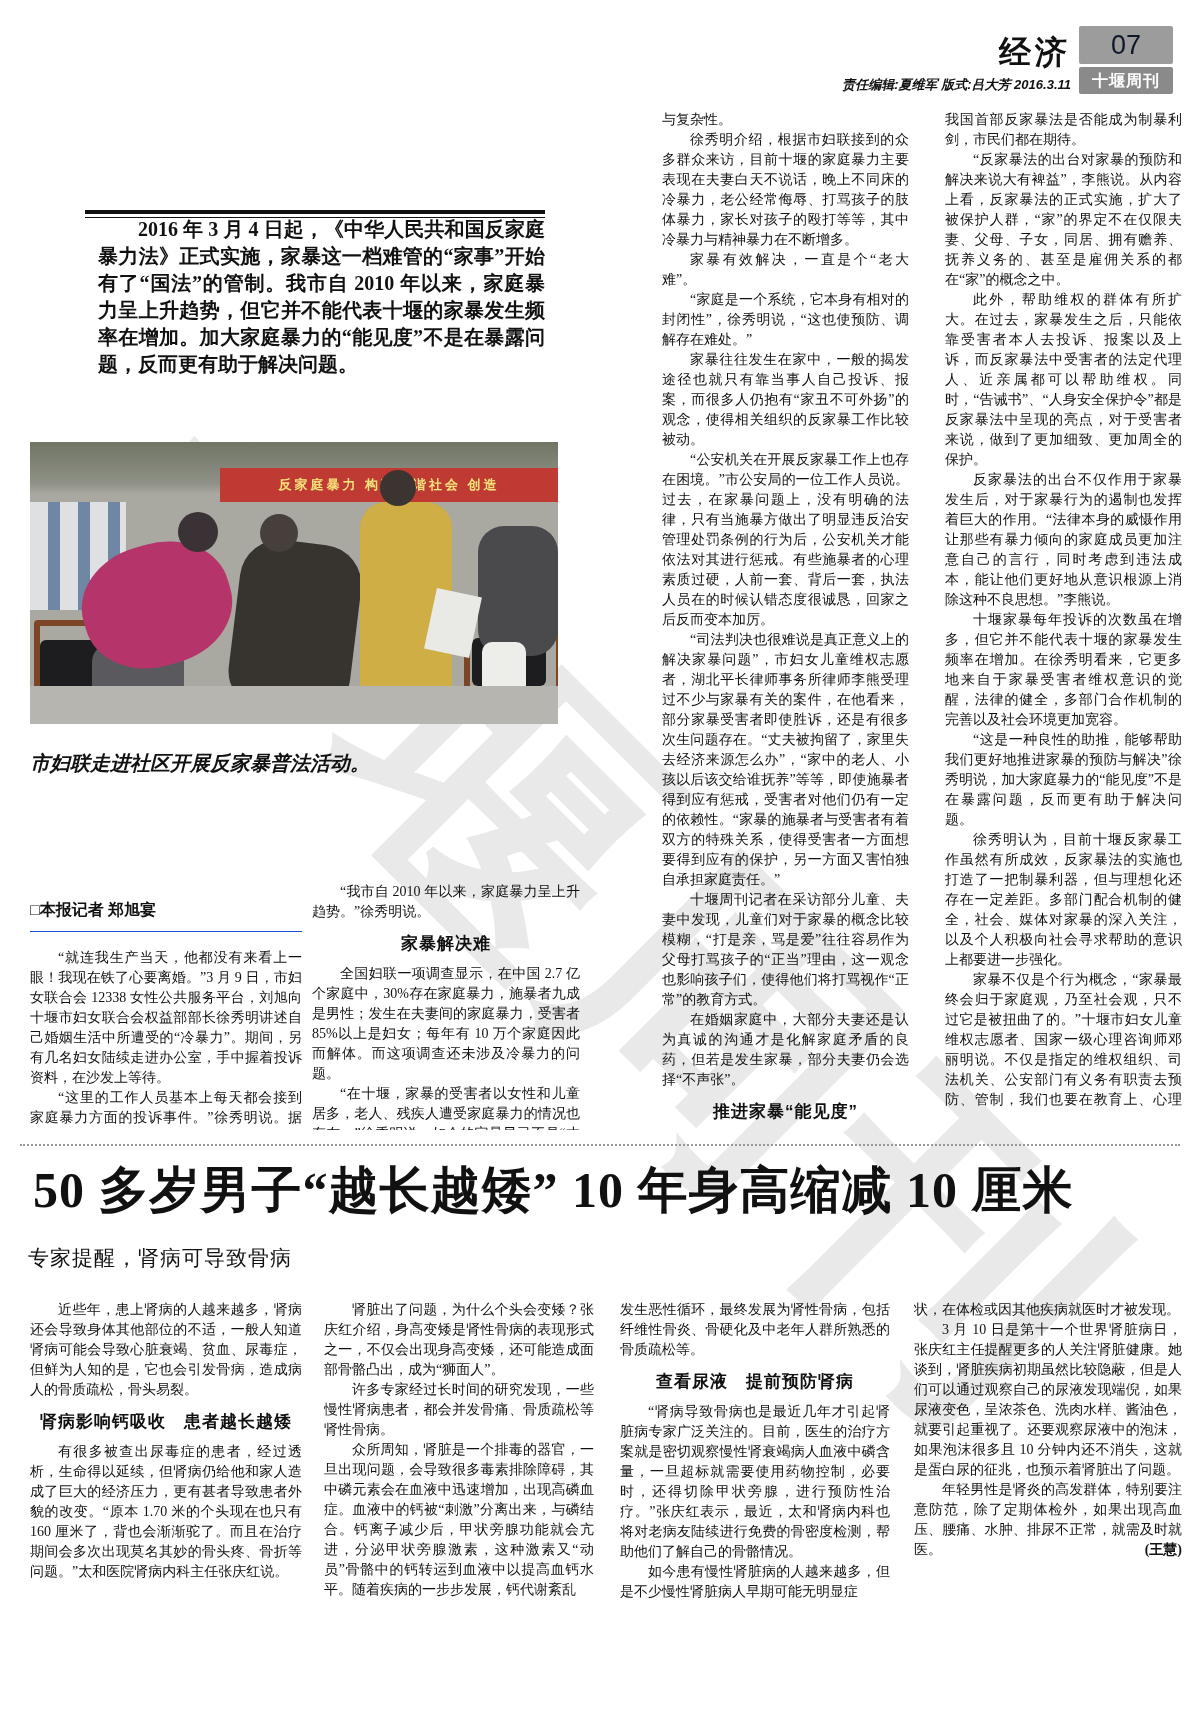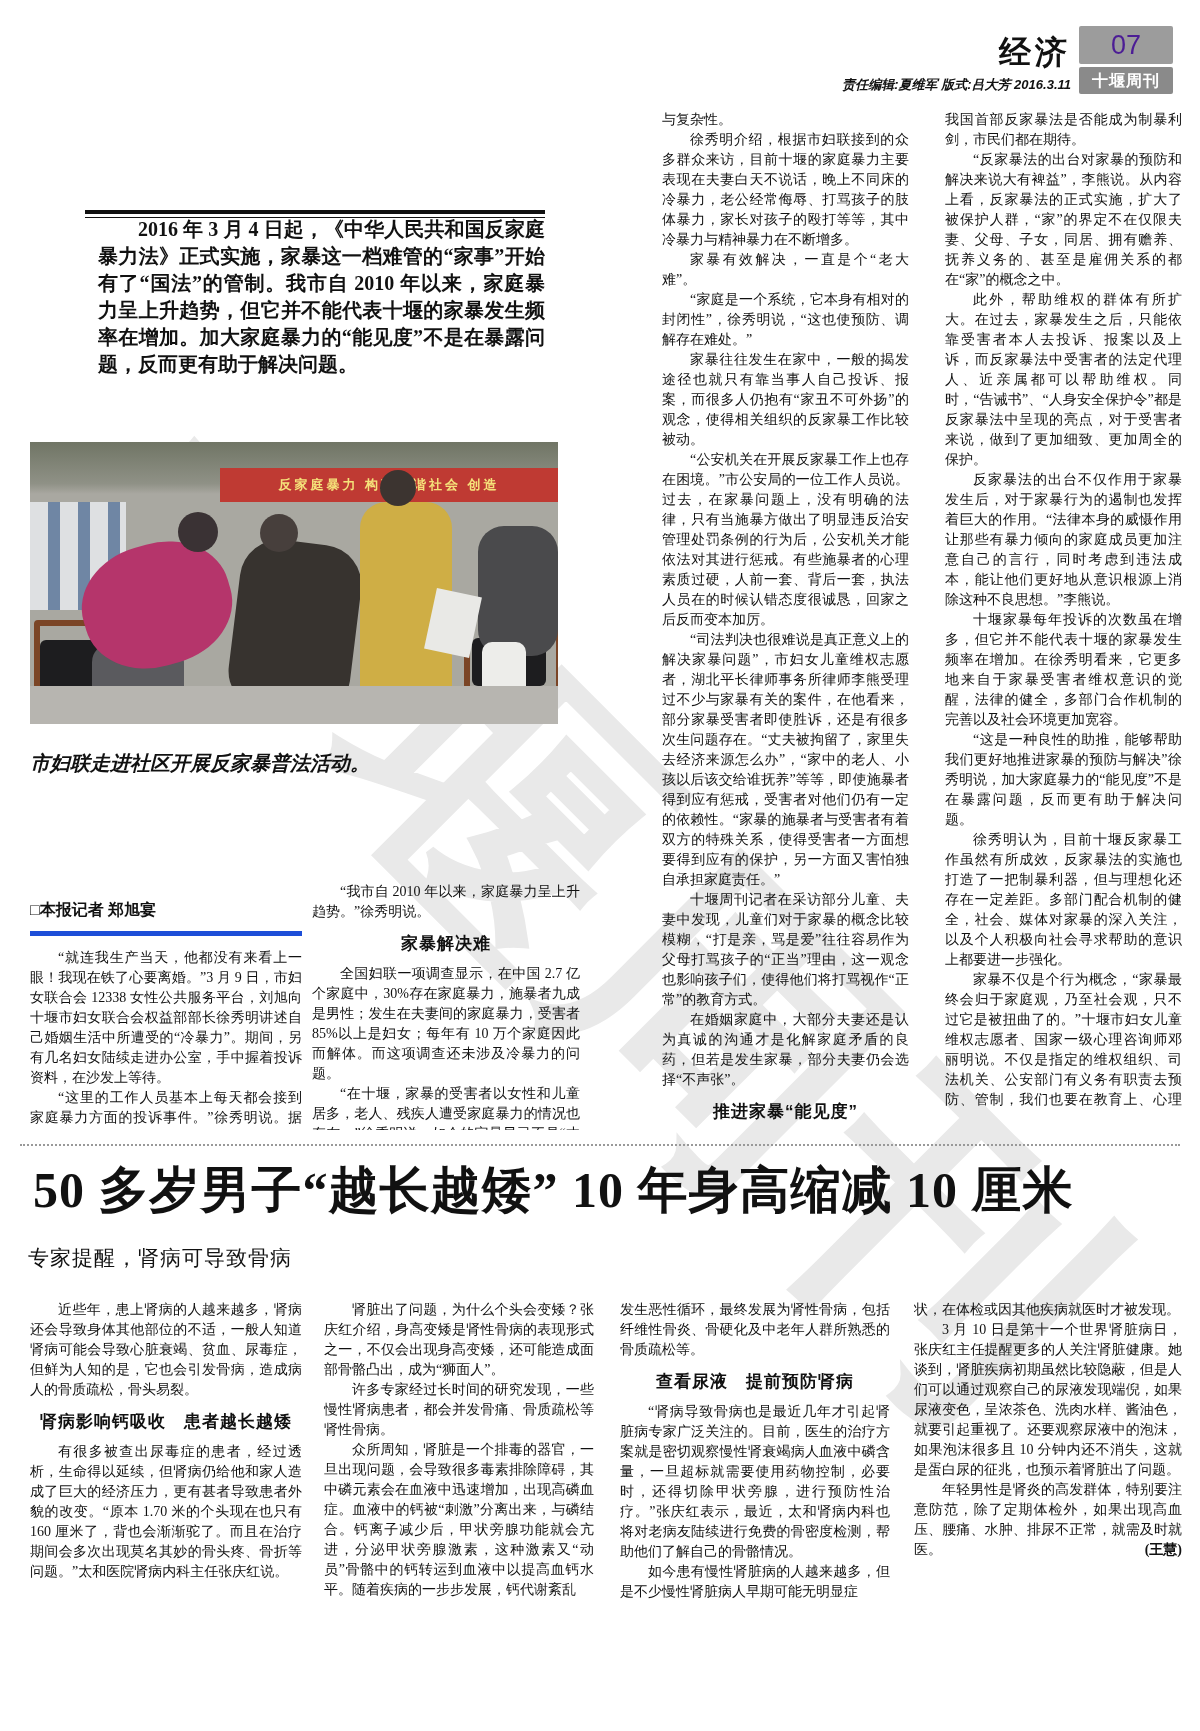--- a/index.html
+++ b/index.html
@@ -11,36 +11,36 @@
              transform-origin:0 0;font-size:300px;font-weight:bold;line-height:1;
              letter-spacing:18px;color:#e9e9e9;white-space:nowrap;
              font-family:"Liberation Serif","DejaVu Serif",serif;}
   
   .hdr{position:absolute;top:26px;right:27px;z-index:2;display:flex;align-items:flex-end;gap:8px;}
   .hdr-left{text-align:right;}
   .hdr-section{font-size:32px;font-weight:bold;letter-spacing:4px;line-height:1;margin-bottom:8px;}
   .hdr-editor{font-size:13px;font-weight:bold;font-style:italic;
               font-family:"Liberation Sans","DejaVu Sans",sans-serif;white-space:nowrap;}
   .hdr-boxes{width:94px;}
-  .hdr-num{background:#9c9c9c;color:#4c1d95;text-align:center;font-size:27px;line-height:38px;
+  .hdr-num{background:#9c9c9c;color:#0f172a;text-align:center;font-size:27px;line-height:38px;
            height:38px;border-radius:2px;font-family:"Liberation Sans","DejaVu Sans",sans-serif;}
   .hdr-mast{background:#8a8a8a;color:#fff;text-align:center;font-size:16px;font-weight:bold;
             line-height:27px;height:27px;margin-top:3px;border-radius:2px;letter-spacing:1px;
             font-family:"Liberation Sans","DejaVu Sans",sans-serif;}
   
   .a1-title{left:85px;top:96px;font-size:46px;font-weight:bold;letter-spacing:3px;line-height:1.2;}
   .a1-rule{left:85px;top:198px;width:460px;height:3px;border-top:4px solid #111;border-bottom:1px solid #111;}
   .a1-lead{left:98px;top:216px;width:447px;font-size:20px;font-weight:bold;line-height:27px;
            text-align:justify;text-indent:2em;}
   .photo{left:30px;top:430px;width:528px;height:282px;overflow:hidden;background:#a9a8a1;}
   .ph{position:absolute;}
   .caption{left:30px;top:738px;font-size:20px;font-weight:bold;font-style:italic;
            font-family:"Liberation Sans","DejaVu Sans",sans-serif;}
   .byline{left:30px;top:888px;width:272px;font-size:16px;font-weight:bold;padding-bottom:10px;
-          border-bottom:5px solid #1d4ed8;font-family:"Liberation Sans","DejaVu Sans",sans-serif;}
+          border-bottom:1px solid #1d4ed8;font-family:"Liberation Sans","DejaVu Sans",sans-serif;}
   .col{font-size:14px;line-height:20px;overflow:hidden;}
   .a1c1{left:30px;top:936px;width:272px;height:176px;}
   .a1c2{left:312px;top:870px;width:268px;height:248px;}
   .a1c3{left:662px;top:98px;width:247px;height:1022px;}
   .a1c4{left:945px;top:98px;width:237px;height:1000px;}
   .para{margin:0;text-indent:2em;text-align:justify;}
   .para.cont{text-indent:0;}
   .para.right{text-indent:0;text-align:right;margin-top:-20px;font-weight:bold;}
   .subhead{font-family:"Liberation Sans","DejaVu Sans",sans-serif;font-size:17px;font-weight:bold;
            text-align:center;margin:12px 0 10px;letter-spacing:1px;}

